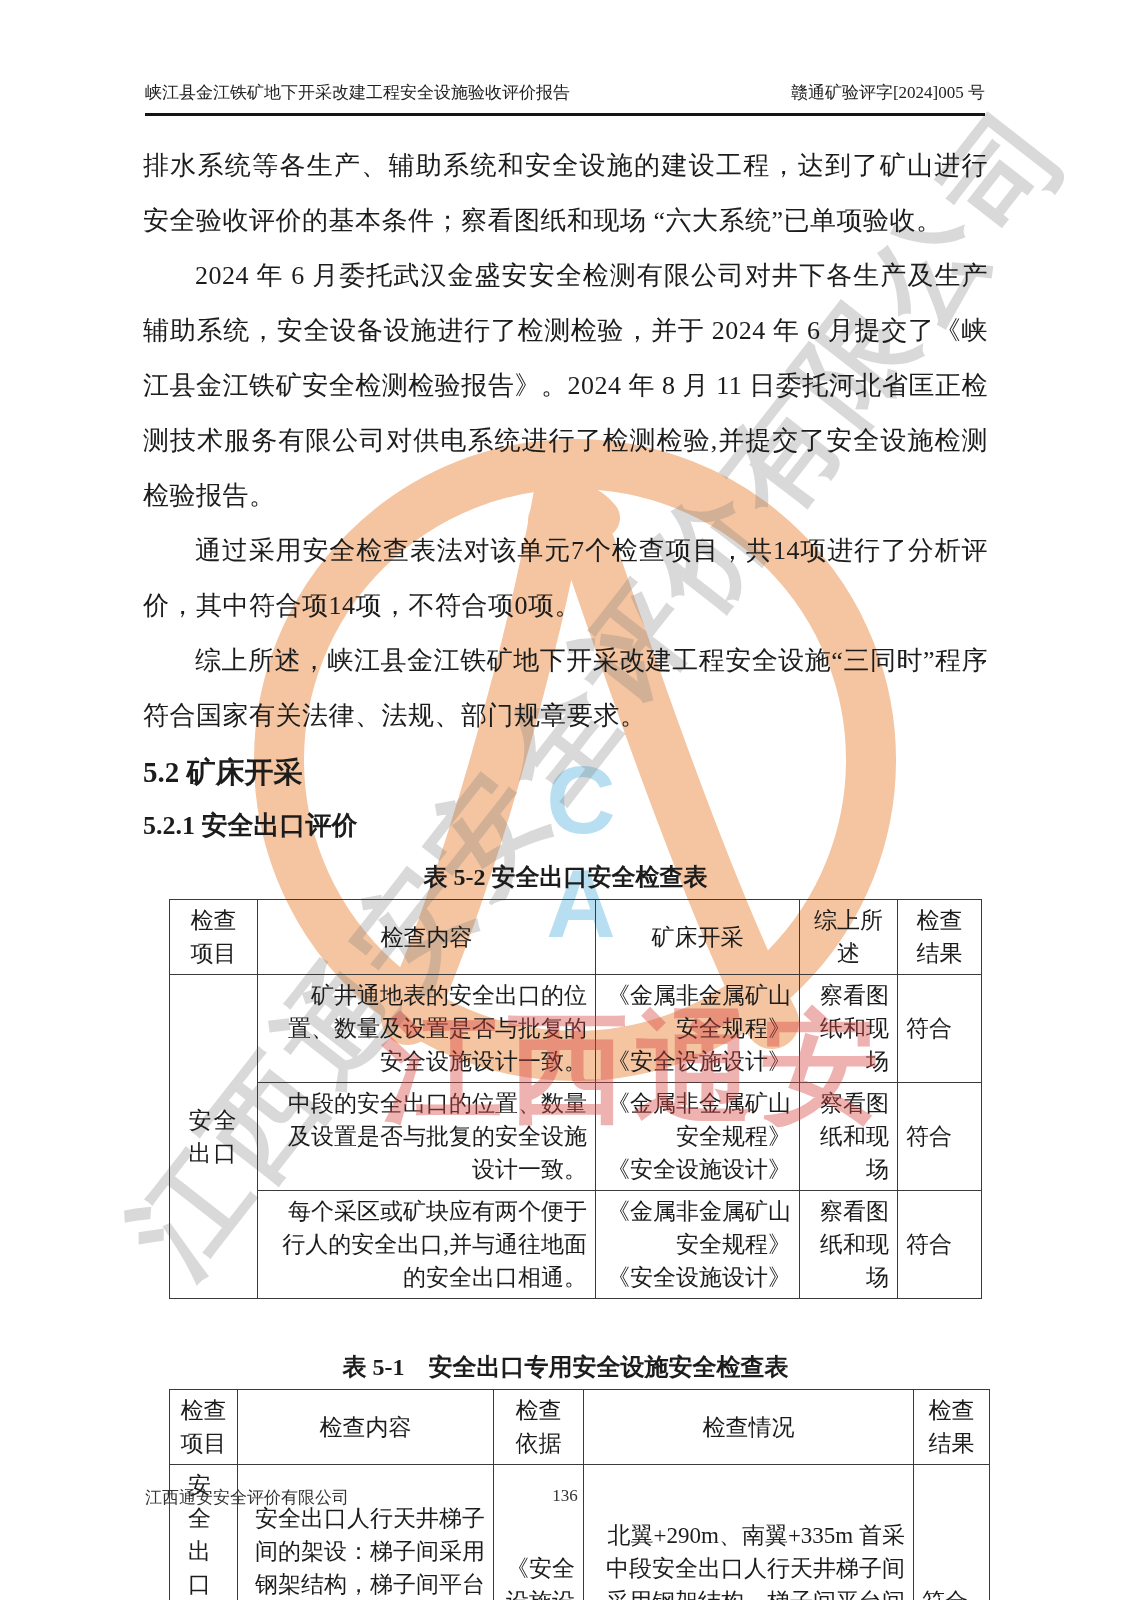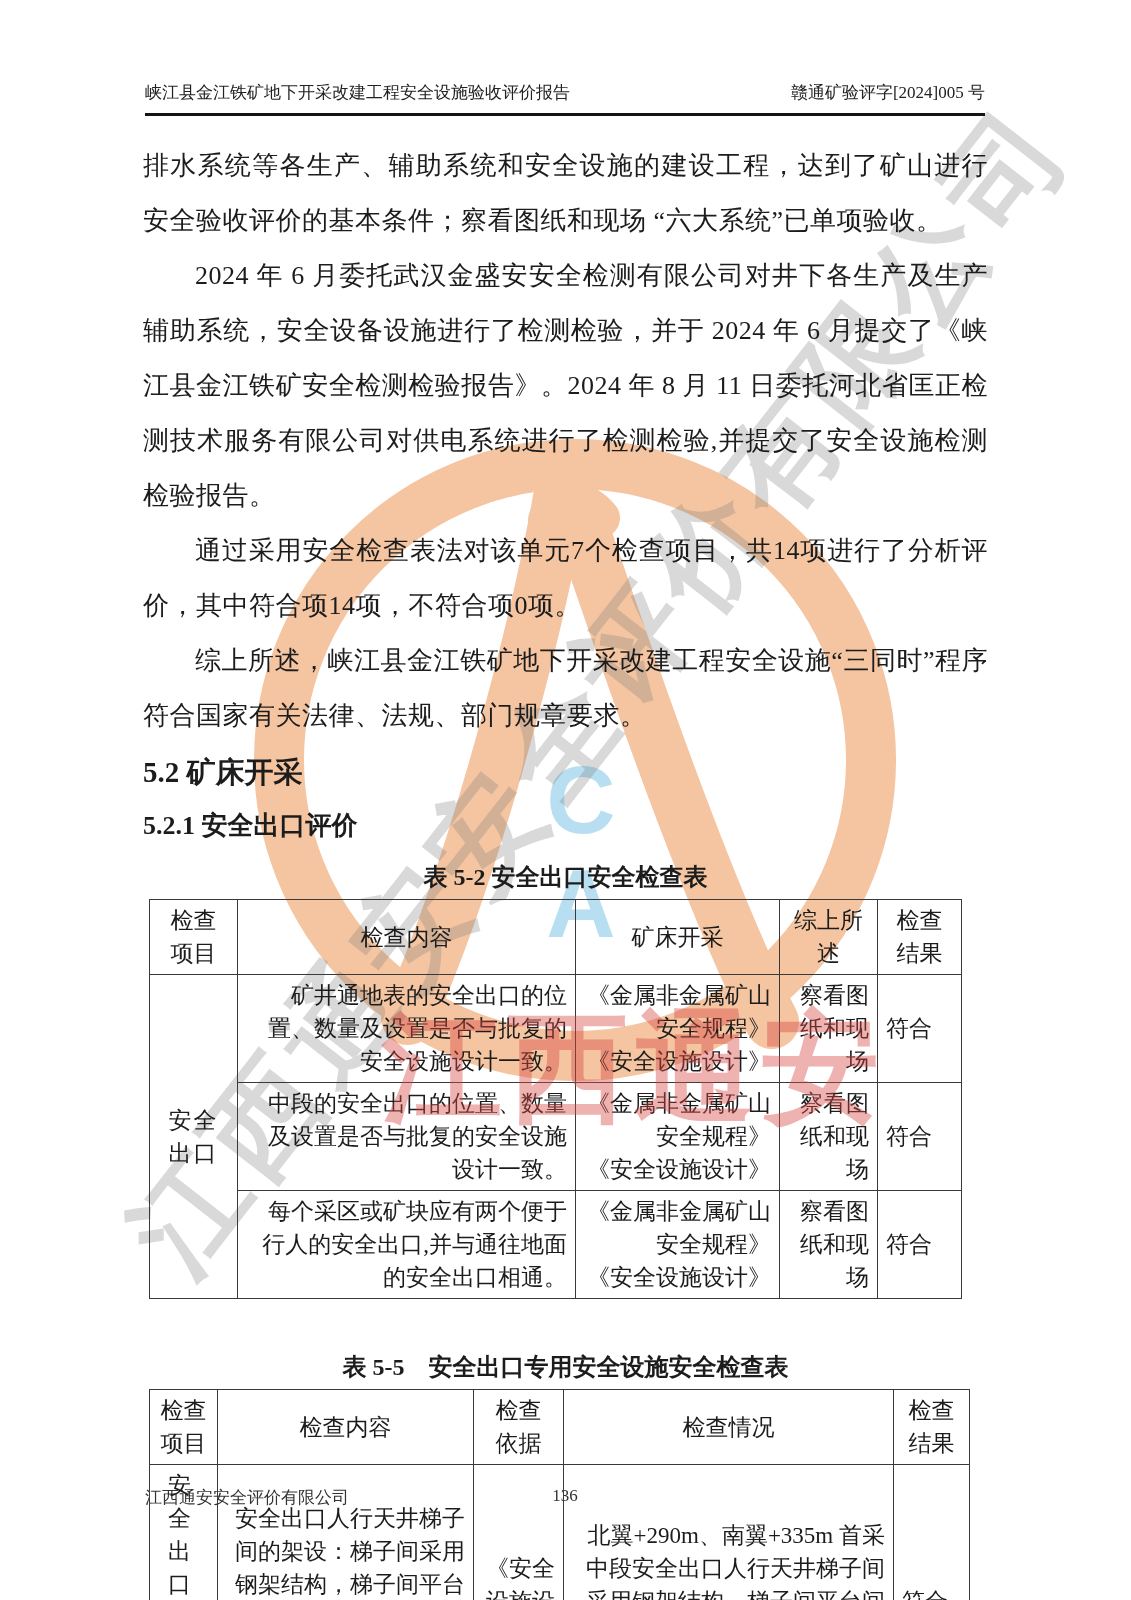--- a/index.html
+++ b/index.html
@@ -59,21 +59,21 @@
   }
   .flow p.indent{text-indent:2em;}
   h2.sec{margin:6px 0 0;font-size:29px;line-height:46px;font-weight:bold;}
   h3.sec{margin:10px 0 0;font-size:26px;line-height:42px;font-weight:bold;}
   .tcaption{
     margin:14px 0 6px;text-align:center;font-size:24px;font-weight:bold;line-height:32px;
   }
   
   table.chk{
     border-collapse:collapse;table-layout:fixed;
-    margin-left:6px;background:transparent;
+    margin-left:26px;background:transparent;
   }
   table.chk th,table.chk td{
     border:1px solid #3a3a3a;
     font-size:23px;line-height:33px;font-weight:normal;
     padding:4px 8px;vertical-align:middle;
     overflow:hidden;
   }
   table.chk th{text-align:center;}
   .cell-left{text-align:right;}
   .cell-center{}
@@ -157,21 +157,21 @@
       <tr>
         <td class="cell-left" style="height:96px">每个采区或矿块应有两个便于行人的安全出口,并与通往地面的安全出口相通。</td>
         <td class="cell-left preline">《金属非金属矿山安全规程》
 《安全设施设计》</td>
         <td class="cell-left">察看图纸和现场</td>
         <td class="cell-center">符合</td>
       </tr>
       </tbody>
     </table>
 
-    <div class="tcaption" style="margin-top:52px">表 5-5　安全出口专用安全设施安全检查表</div>
+    <div class="tcaption" style="margin-top:52px">表 5-1　安全出口专用安全设施安全检查表</div>
 
     <table class="chk" id="tbl53" style="margin-top:0">
       <colgroup>
         <col style="width:68px">
           <col style="width:256px">
           <col style="width:90px">
           <col style="width:330px">
           <col style="width:76px">
       </colgroup>
       <tbody>

